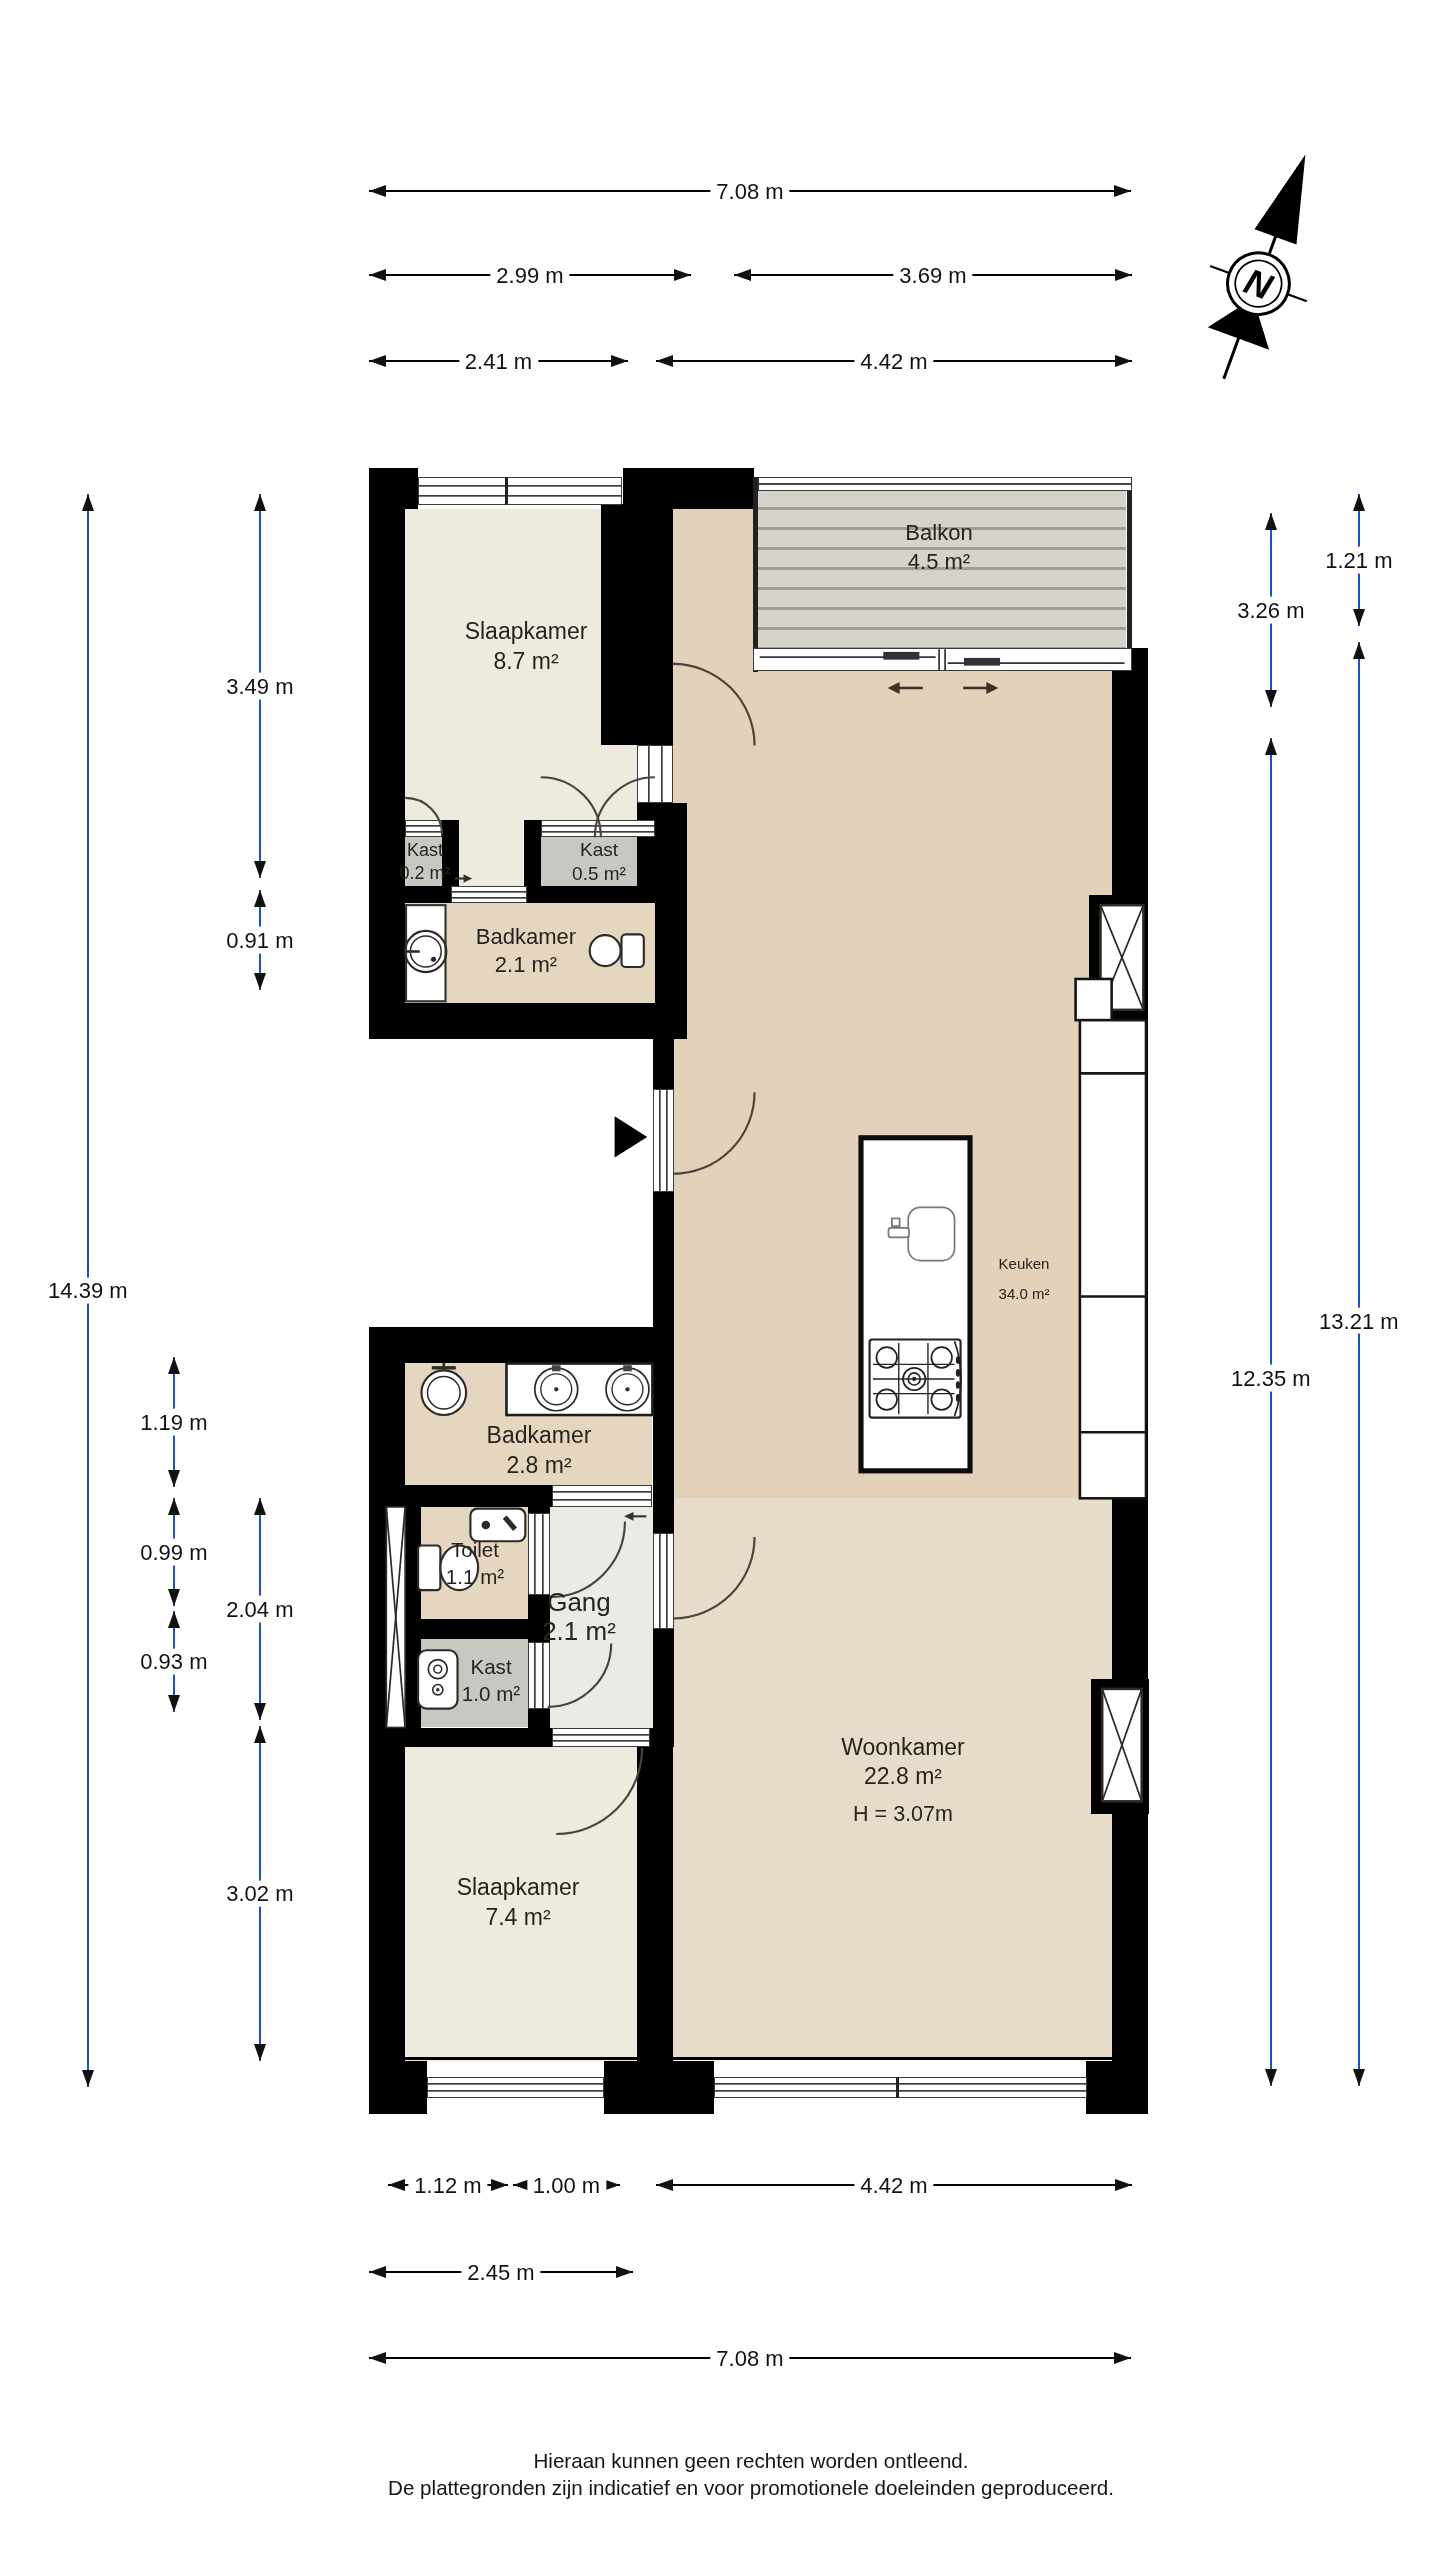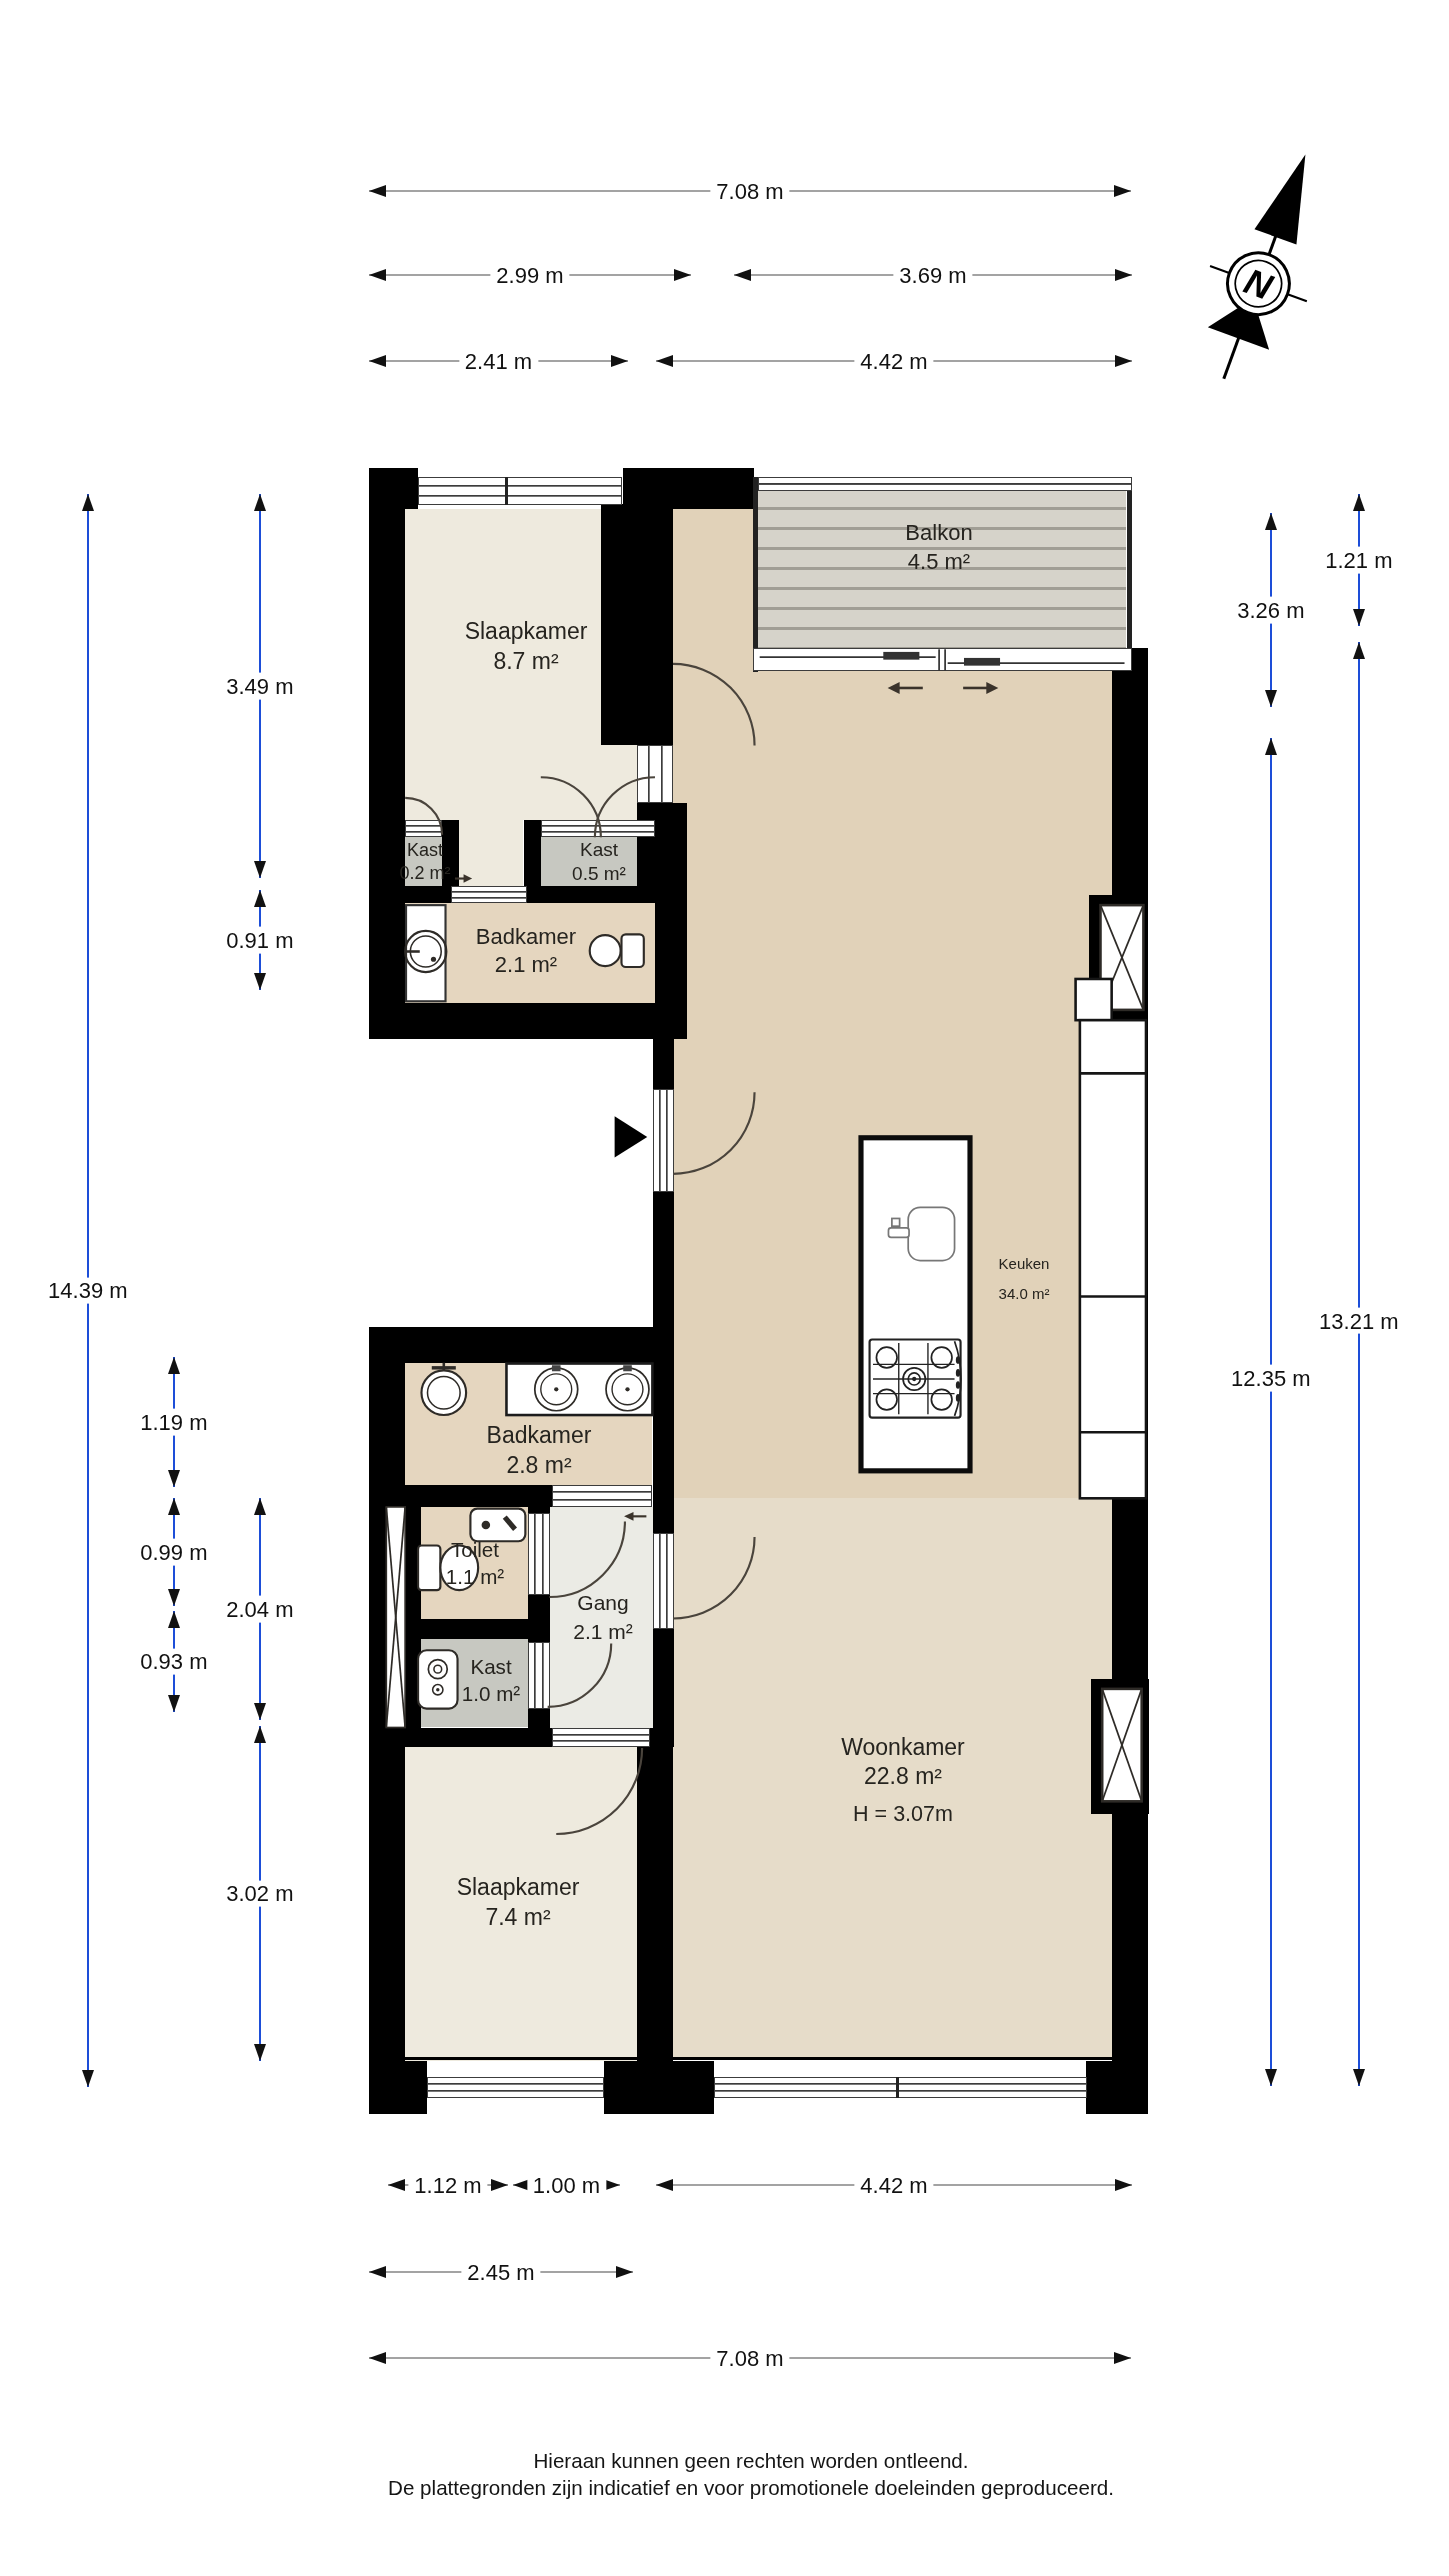--- a/index.html
+++ b/index.html
@@ -13,21 +13,21 @@
           background-image:linear-gradient(#3c3c3c,#3c3c3c),linear-gradient(#3c3c3c,#3c3c3c);
           background-size:100% 1.7px,100% 1.7px;background-repeat:no-repeat,no-repeat;
           background-position:0 30%,0 72%;}
   .band-v{position:absolute;z-index:3;background:#fff;border:1.7px solid #3c3c3c;
           background-image:linear-gradient(#3c3c3c,#3c3c3c),linear-gradient(#3c3c3c,#3c3c3c);
           background-size:1.7px 100%,1.7px 100%;background-repeat:no-repeat,no-repeat;
           background-position:30% 0,72% 0;}
   .mull{position:absolute;background:#222;z-index:4;}
   .deck{position:absolute;z-index:1;background:#d6d3ca;
         background-image:repeating-linear-gradient(to bottom,transparent 0,transparent 17px,#a19e95 17px,#a19e95 20px);}
-  .dim-h{position:absolute;height:1.7px;background:#a3a3a3;z-index:5;}
+  .dim-h{position:absolute;height:1.7px;background:#000000;z-index:5;}
   .dim-h::before{content:"";position:absolute;left:0;top:-5.2px;width:0;height:0;
                  border:6px solid transparent;border-left:0;border-right:17px solid #111;}
   .dim-h::after{content:"";position:absolute;right:0;top:-5.2px;width:0;height:0;
                 border:6px solid transparent;border-right:0;border-left:17px solid #111;}
   .dim-v{position:absolute;width:1.7px;background:#1d4ed8;z-index:5;}
   .dim-v::before{content:"";position:absolute;top:0;left:-5.2px;width:0;height:0;
                  border:6px solid transparent;border-top:0;border-bottom:17px solid #111;}
   .dim-v::after{content:"";position:absolute;bottom:0;left:-5.2px;width:0;height:0;
                 border:6px solid transparent;border-bottom:0;border-top:17px solid #111;}
   .dim-lbl{position:absolute;left:50%;top:50%;transform:translate(-50%,-50%);background:#fff;
@@ -278,21 +278,21 @@
     <span>34.0 m²</span>
   </div>
   <div class="rlbl" style="left:539px;top:1450px;font-size:23px;line-height:30px;">
     <span>Badkamer</span>
     <span>2.8 m²</span>
   </div>
   <div class="rlbl" style="left:475px;top:1563px;font-size:20.6px;line-height:27px;">
     <span>Toilet</span>
     <span>1.1 m²</span>
   </div>
-  <div class="rlbl" style="left:603px;top:1617px;font-size:21px;line-height:29px;">
+  <div class="rlbl" style="left:579px;top:1617px;font-size:26px;line-height:29px;">
     <span>Gang</span>
     <span>2.1 m²</span>
   </div>
   <div class="rlbl" style="left:491px;top:1680px;font-size:20.6px;line-height:27px;">
     <span>Kast</span>
     <span>1.0 m²</span>
   </div>
   <div class="rlbl" style="left:903px;top:1781px;font-size:23px;line-height:29px;">
     <span>Woonkamer</span>
     <span>22.8 m²</span>

